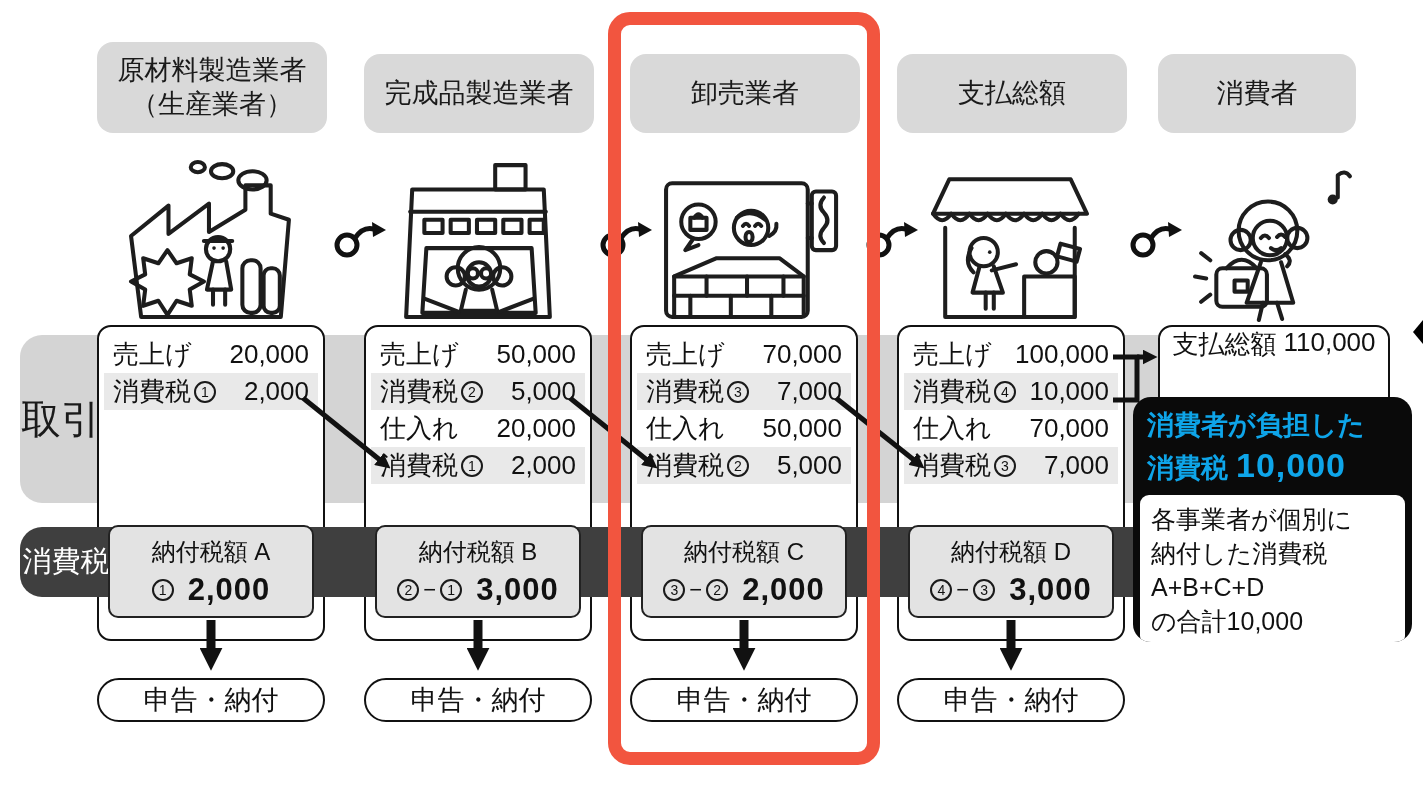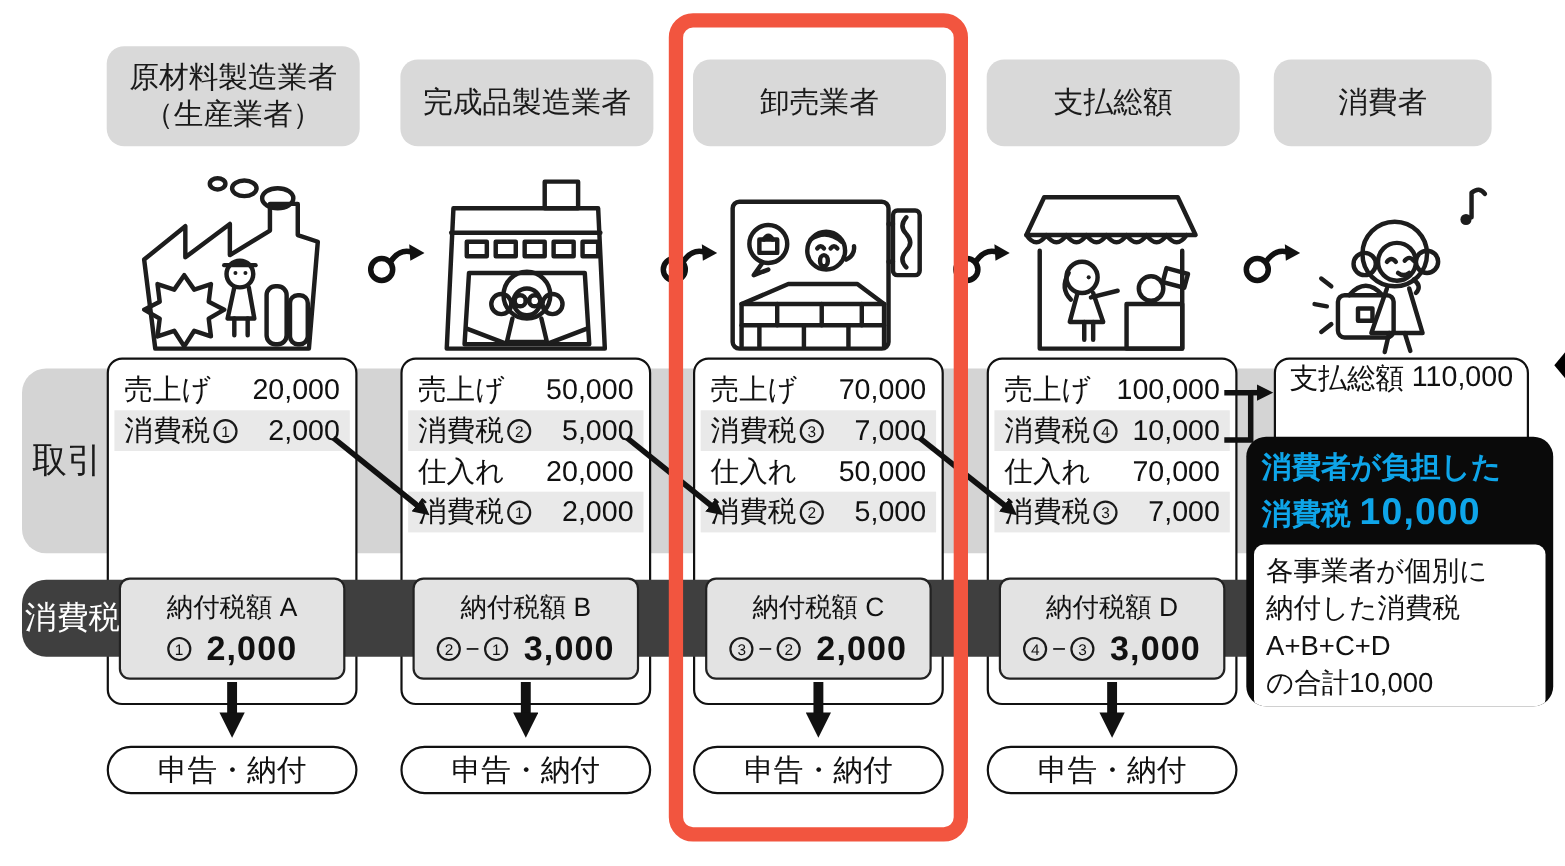--- a/index.html
+++ b/index.html
@@ -5,21 +5,21 @@
   html,body{margin:0;padding:0;background:#fff;}
   #canvas{
     position:relative;width:1423px;height:787px;background:#fff;overflow:hidden;
     font-family:"Liberation Sans","DejaVu Sans",sans-serif;color:#111;
   }
   .abs{position:absolute;}
   
   .band-light{left:20px;top:335px;width:1160px;height:168px;background:#d4d4d4;border-radius:22px;z-index:1;}
   .band-dark{left:20px;top:527px;width:1142px;height:70px;background:#3f3f3f;border-radius:22px 4px 4px 22px;z-index:3;}
   .side-label-light{left:20px;top:335px;width:82px;height:168px;display:flex;align-items:center;justify-content:center;
-    font-size:32px;color:#1a1a1a;z-index:2;}
+    font-size:40px;color:#1a1a1a;z-index:2;}
   .side-label-dark{left:16px;top:527px;width:100px;height:70px;display:flex;align-items:center;justify-content:center;
     font-size:29px;color:#fff;z-index:4;}
   
   .hbox{background:#d9d9d9;border-radius:16px;display:flex;flex-direction:column;align-items:center;justify-content:center;
     font-size:27px;line-height:1.25;color:#1a1a1a;z-index:2;text-align:center;}
   
   .illus{display:flex;align-items:flex-end;justify-content:center;z-index:2;}
   .illus svg *{fill:none;stroke:#1d1d1d;stroke-width:4;stroke-linecap:round;stroke-linejoin:round;}
   .illus svg .f{fill:#1d1d1d;stroke:none;}
   .loop{z-index:2;}

